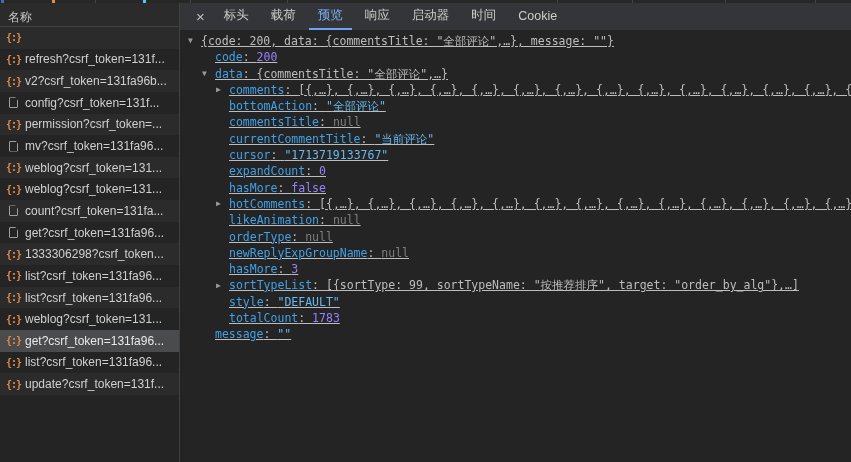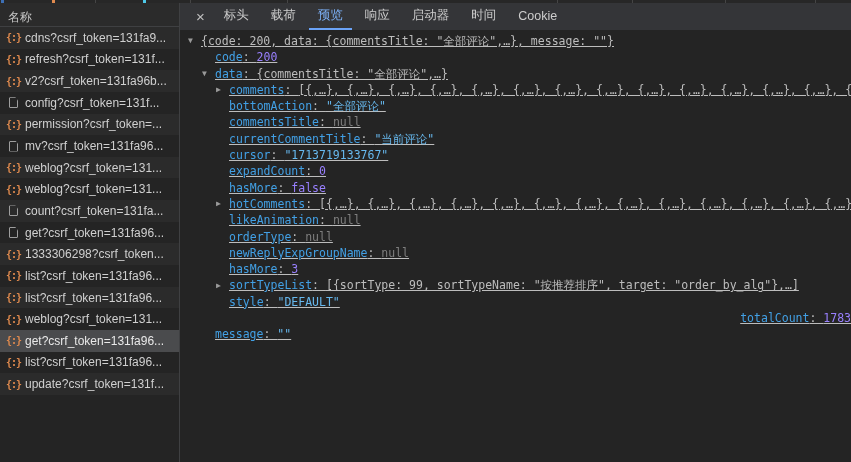--- a/index.html
+++ b/index.html
@@ -65,21 +65,20 @@
 
     <div class="sidebar">
       <div class="sidebar-header">
         <span>名称</span>
       </div>
       <div class="request-list" id="request-list">
           <div class="request-row stripe">
             <span class="req-icon">
               <span class="json-glyph">{:}</span>
             </span>
-            <span class="req-label">cdns?csrf_token=131fa9...</span>
           </div>
           <div class="request-row">
             <span class="req-icon">
               <span class="json-glyph">{:}</span>
             </span>
             <span class="req-label">refresh?csrf_token=131f...</span>
           </div>
           <div class="request-row stripe">
             <span class="req-icon">
               <span class="json-glyph">{:}</span>
@@ -211,19 +210,19 @@
           <div class="json-line" style="padding-left: 28px;"><span class="arrow"></span><span class="c-key">cursor</span><span class="c-punct">: </span><span class="c-str">"1713719133767"</span></div>
           <div class="json-line" style="padding-left: 28px;"><span class="arrow"></span><span class="c-key">expandCount</span><span class="c-punct">: </span><span class="c-num">0</span></div>
           <div class="json-line" style="padding-left: 28px;"><span class="arrow"></span><span class="c-key">hasMore</span><span class="c-punct">: </span><span class="c-bool">false</span></div>
           <div class="json-line" style="padding-left: 28px;"><span class="arrow">▶</span><span class="c-key">hotComments</span><span class="c-punct">: </span><span class="c-prev">[{,…}, {,…}, {,…}, {,…}, {,…}, {,…}, {,…}, {,…}, {,…}, {,…}, {,…}, {,…}, {,…}, {,…}, {,…}, {,…}]</span></div>
           <div class="json-line" style="padding-left: 28px;"><span class="arrow"></span><span class="c-key">likeAnimation</span><span class="c-punct">: </span><span class="c-null">null</span></div>
           <div class="json-line" style="padding-left: 28px;"><span class="arrow"></span><span class="c-key">orderType</span><span class="c-punct">: </span><span class="c-null">null</span></div>
           <div class="json-line" style="padding-left: 28px;"><span class="arrow"></span><span class="c-key">newReplyExpGroupName</span><span class="c-punct">: </span><span class="c-null">null</span></div>
           <div class="json-line" style="padding-left: 28px;"><span class="arrow"></span><span class="c-key">hasMore</span><span class="c-punct">: </span><span class="c-num">3</span></div>
           <div class="json-line" style="padding-left: 28px;"><span class="arrow">▶</span><span class="c-key">sortTypeList</span><span class="c-punct">: </span><span class="c-prev">[{sortType: 99, sortTypeName: "按推荐排序", target: "order_by_alg"},…]</span></div>
           <div class="json-line" style="padding-left: 28px;"><span class="arrow"></span><span class="c-key">style</span><span class="c-punct">: </span><span class="c-str">"DEFAULT"</span></div>
-          <div class="json-line" style="padding-left: 28px; text-align: right;"><span class="arrow"></span><span class="c-key">totalCount</span><span class="c-punct">: </span><span class="c-num">1783</span></div>
+          <div class="json-line" style="padding-left: 28px;"><span class="arrow"></span><span class="c-key">totalCount</span><span class="c-punct">: </span><span class="c-num">1783</span></div>
           <div class="json-line" style="padding-left: 14px;"><span class="arrow"></span><span class="c-key">message</span><span class="c-punct">: </span><span class="c-str">""</span></div>
         </div>
     </div>
 
   </div>
 </div>
 
 </body></html>

